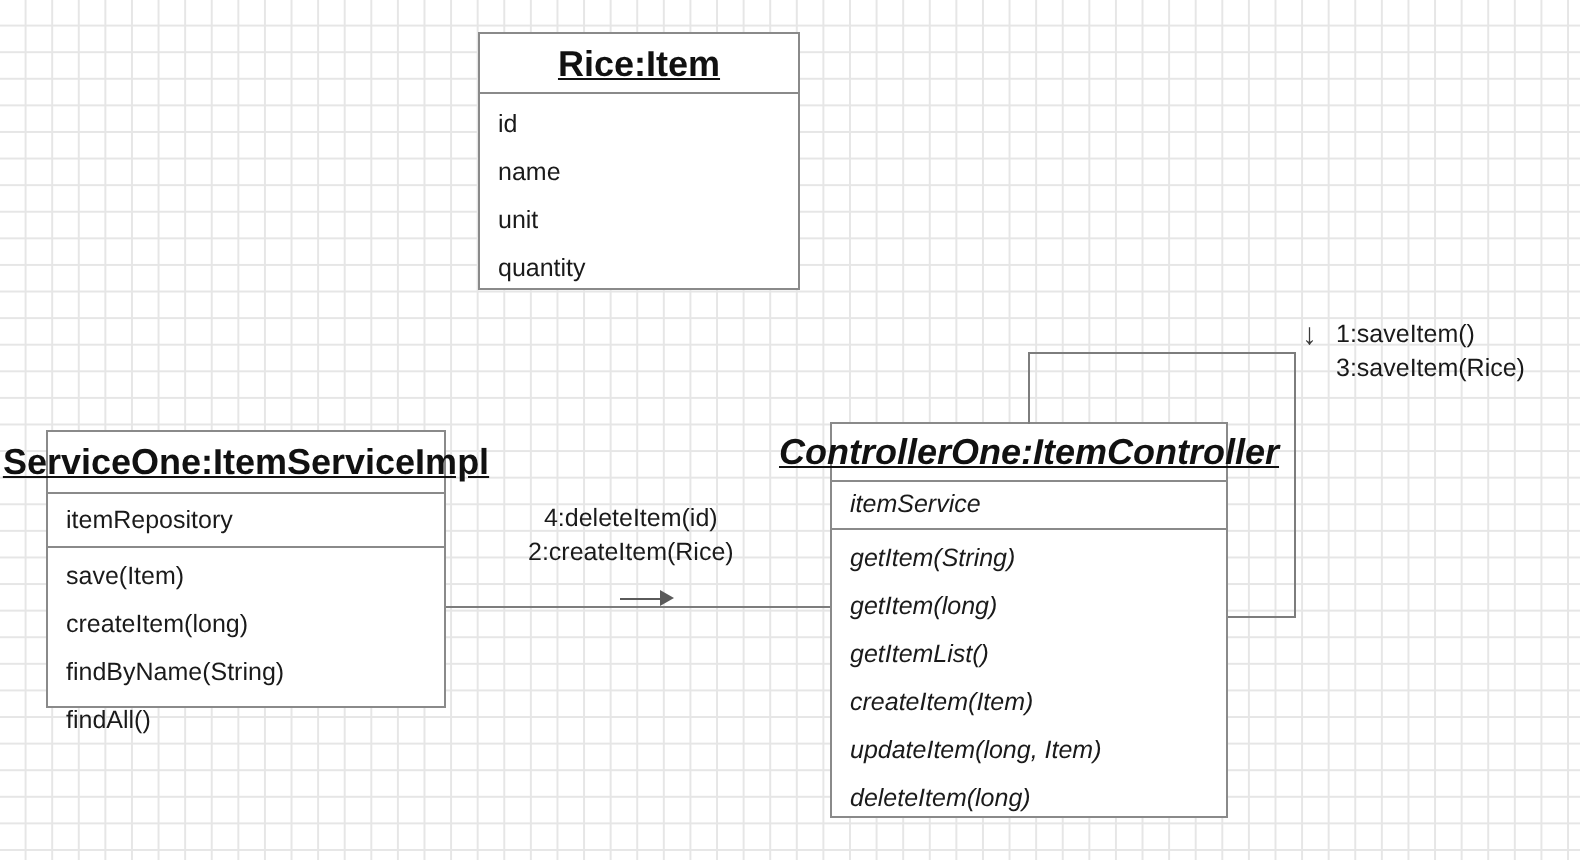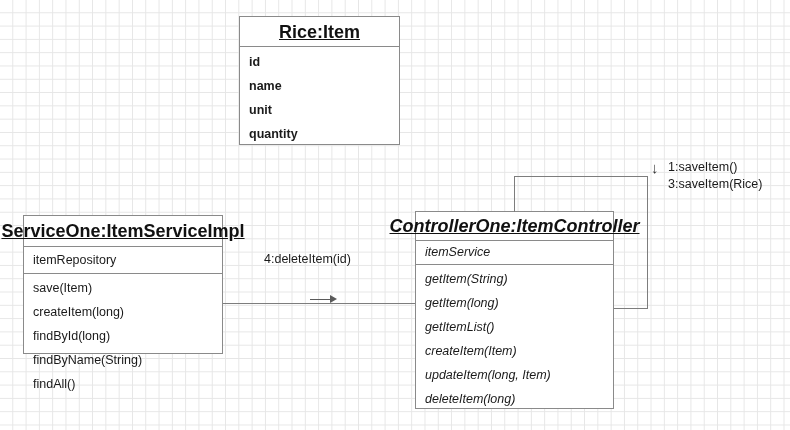--- a/index.html
+++ b/index.html
@@ -56,21 +56,21 @@
     padding-left: 9px;
     display: flex;
     align-items: center;
     box-sizing: border-box;
     white-space: nowrap;
   }
 
   
   #box-rice { left: 239px; top: 16px; width: 161px; height: 129px; }
   #box-rice .uml-title { height: 30px; }
-  #box-rice .uml-row { height: 24px; font-weight: bold; }
+  #box-rice .uml-row { height: 24px; }
   #box-rice .attrs { padding-top: 3px; }
 
   
   #box-service { left: 23px; top: 215px; width: 200px; height: 139px; }
   #box-service .uml-title { height: 31px; }
   #box-service .attrs { height: 27px; }
   #box-service .uml-row { height: 24px; }
   #box-service .ops { padding-top: 2px; }
 
   
@@ -158,21 +158,20 @@
   <div class="uml-box" id="box-service">
     <div class="uml-title">
       <span>ServiceOne:ItemServiceImpl</span>
     </div>
     <div class="uml-compartment attrs divided">
       <div class="uml-row" style="height:26px">itemRepository</div>
     </div>
     <div class="uml-compartment ops">
       <div class="uml-row">save(Item)</div>
       <div class="uml-row">createItem(long)</div>
-      <div class="uml-row">findById(long)</div>
       <div class="uml-row">findByName(String)</div>
       <div class="uml-row">findAll()</div>
     </div>
   </div>
 
   <div class="uml-box" id="box-controller">
     <div class="uml-title">
       <span>ControllerOne:ItemController</span>
     </div>
     <div class="uml-compartment attrs divided">
@@ -187,20 +186,21 @@
       <div class="uml-row">deleteItem(long)</div>
     </div>
   </div>
 
   <div class="line-h" id="link-sc"></div>
   <div class="arrow-stub" id="arrow-sc-stub"></div>
   <div class="arrow-right" id="arrow-sc-head"></div>
 
   <div class="edge-label" id="label-sc">
     <div>4:deleteItem(id)</div>
+    <div>2:createItem(Rice)</div>
   </div>
 
   <div class="line-v" id="loop-left"></div>
   <div class="line-h" id="loop-top"></div>
   <div class="line-v" id="loop-right"></div>
   <div class="line-h" id="loop-bottom"></div>
 
   <div class="down-arrow-glyph">↓</div>
   <div class="edge-label" id="label-loop">
     <div>1:saveItem()</div>

